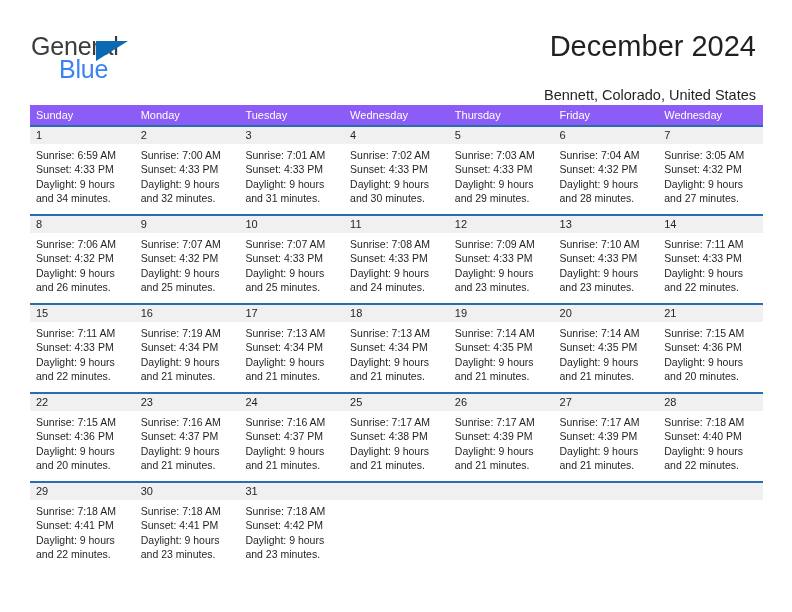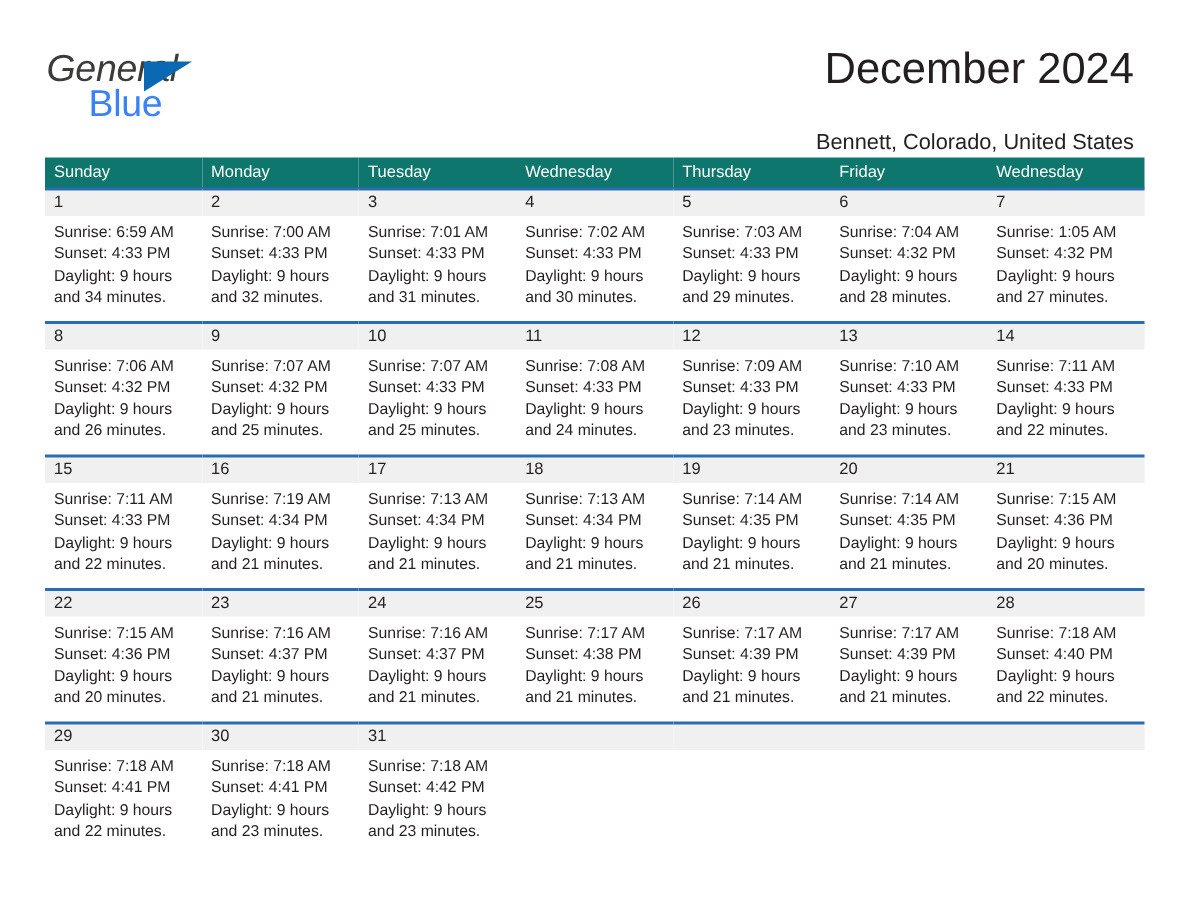--- a/index.html
+++ b/index.html
@@ -37,21 +37,20 @@
     height: 56px;
   }
   .logo-general {
     position: absolute;
     left: 0;
     top: 0;
     font-size: 25px;
     color: #3c3c3b;
     letter-spacing: -0.2px;
     font-family: "Liberation Sans", sans-serif;
-    font-style: italic;
   }
   .logo-tri {
     position: absolute;
     left: 65px;
     top: 9px;
     width: 0;
     height: 0;
     border-left: 32px solid #0b68b2;
     border-bottom: 20px solid transparent;
   }
@@ -94,21 +93,21 @@
     border-collapse: collapse;
     table-layout: fixed;
   }
   .calendar th,
   .calendar td {
     padding: 0;
     margin: 0;
     vertical-align: top;
   }
   .dow {
-    background: #0f766e;
+    background: #8b5cf6;
     color: #ffffff;
     font-size: 11px;
     font-weight: normal;
     text-align: left;
     height: 20px;
     line-height: 20px;
     padding-left: 6px !important;
     box-sizing: border-box;
   }
 
@@ -227,21 +226,21 @@
             <div class="info">
               <div>Sunrise: 7:04 AM</div>
               <div>Sunset: 4:32 PM</div>
               <div>Daylight: 9 hours</div>
               <div>and 28 minutes.</div>
             </div>
           </td>
           <td class="daycell">
             <div class="daynum">7</div>
             <div class="info">
-              <div>Sunrise: 1:05 AM</div>
+              <div>Sunrise: 3:05 AM</div>
               <div>Sunset: 4:32 PM</div>
               <div>Daylight: 9 hours</div>
               <div>and 27 minutes.</div>
             </div>
           </td>
         </tr>
         <tr>
           <td class="daycell">
             <div class="daynum">8</div>
             <div class="info">

